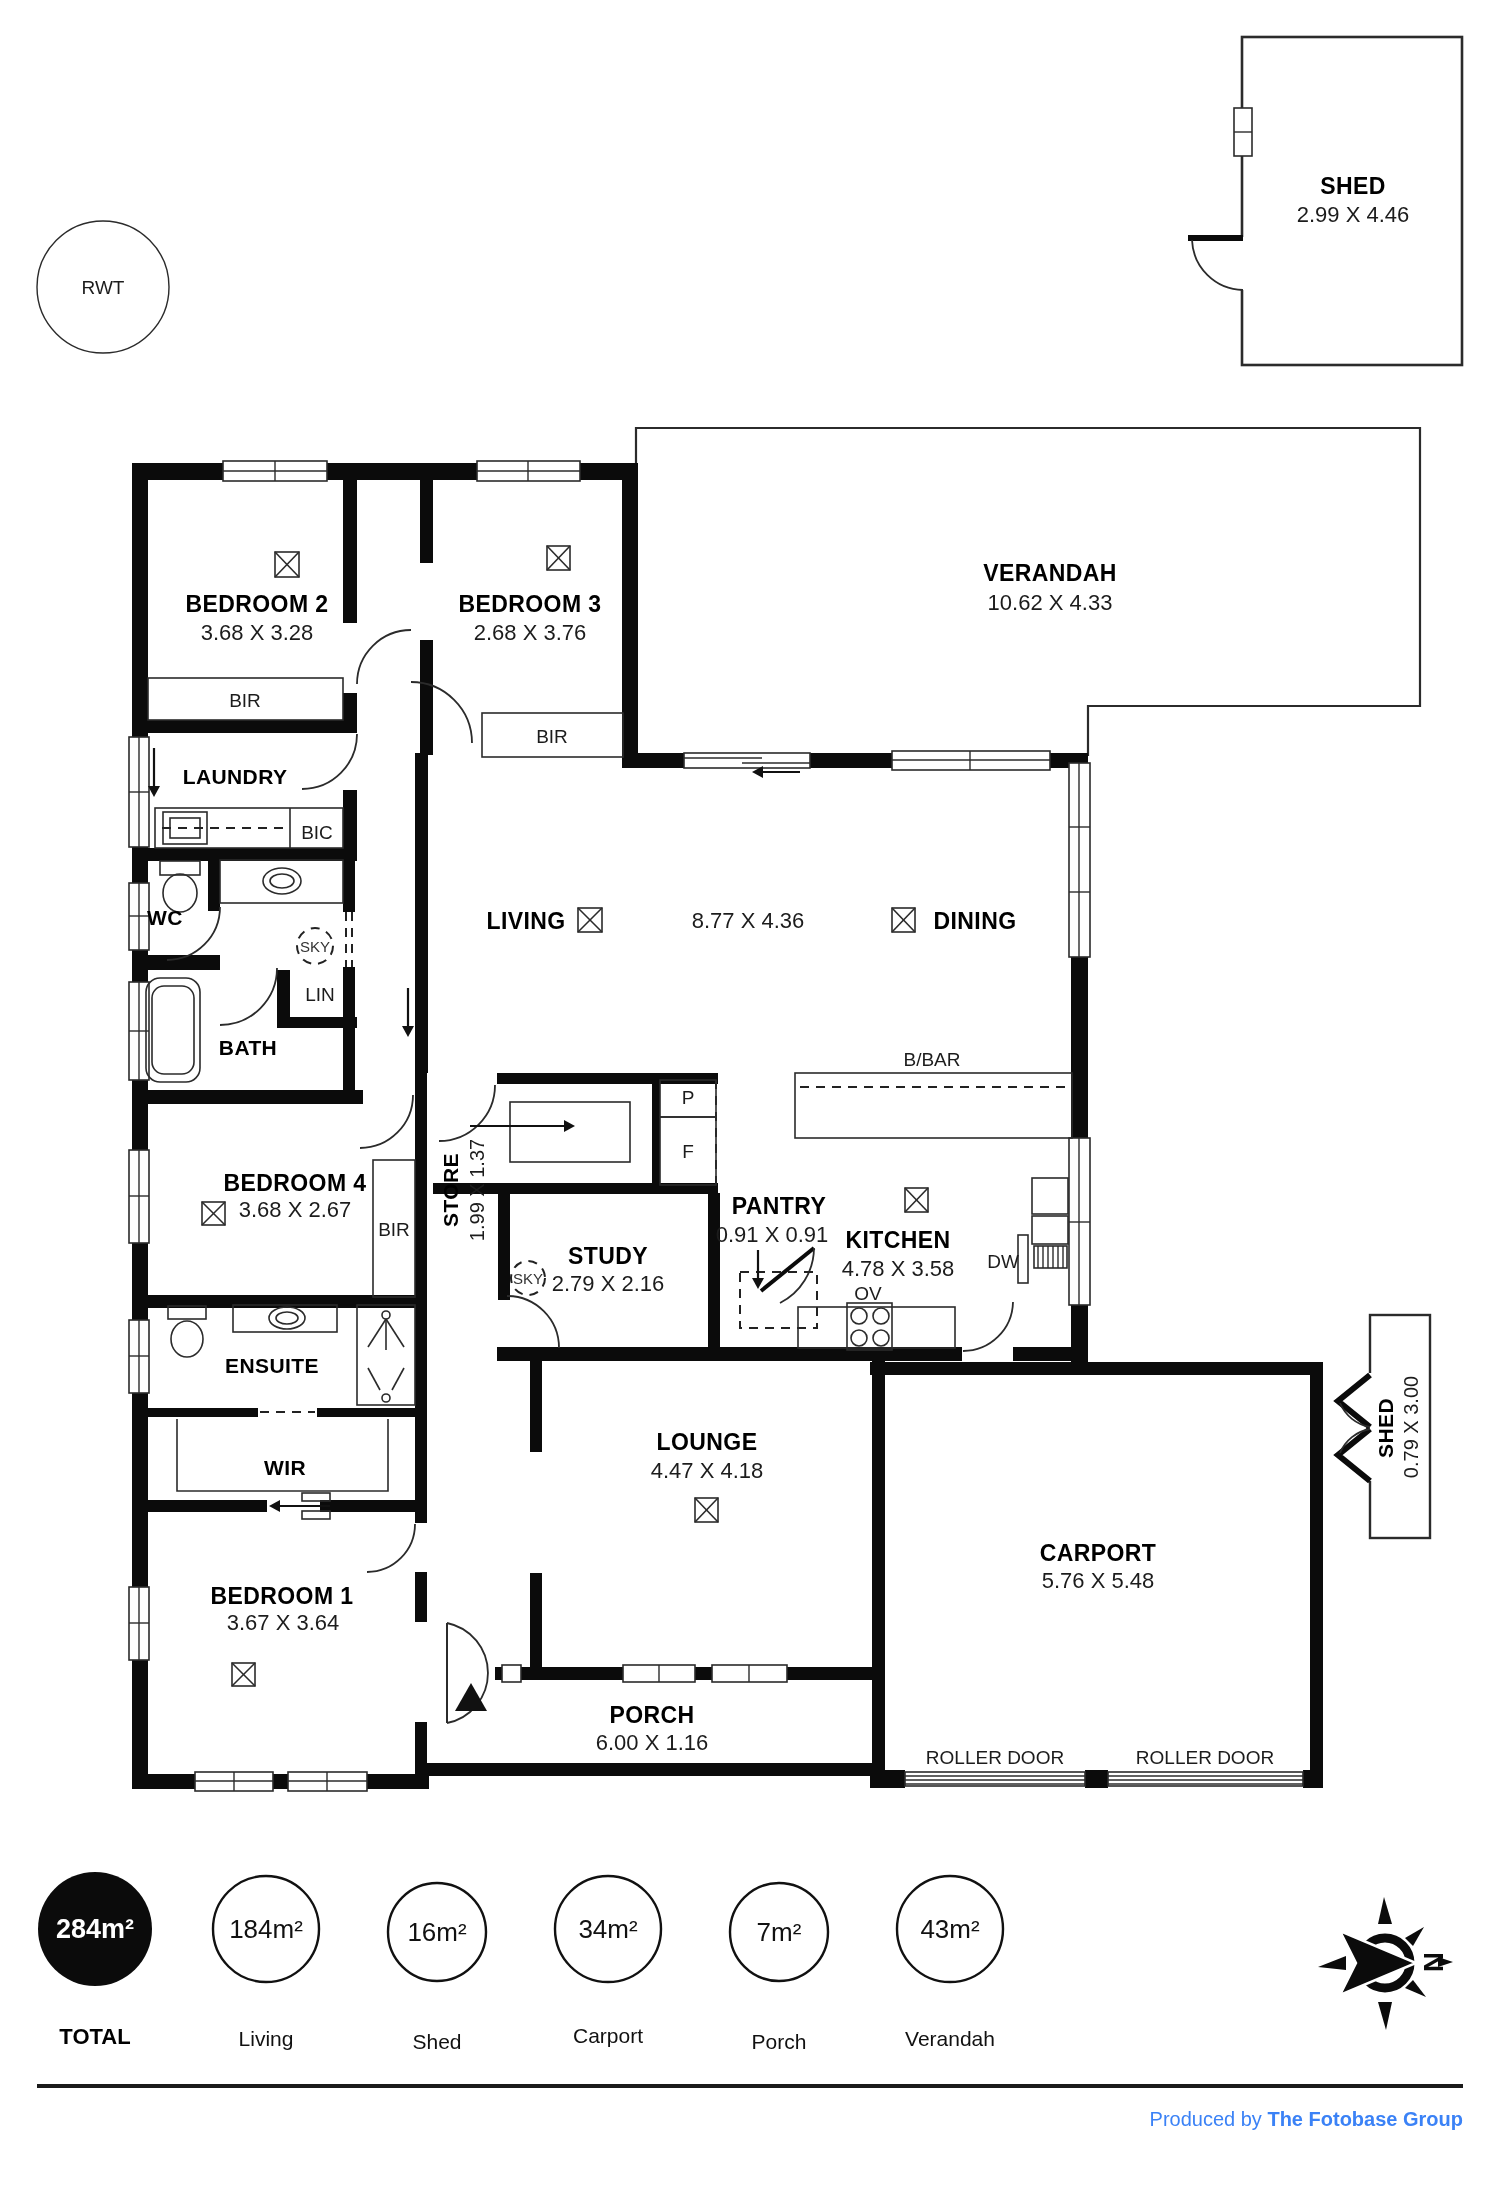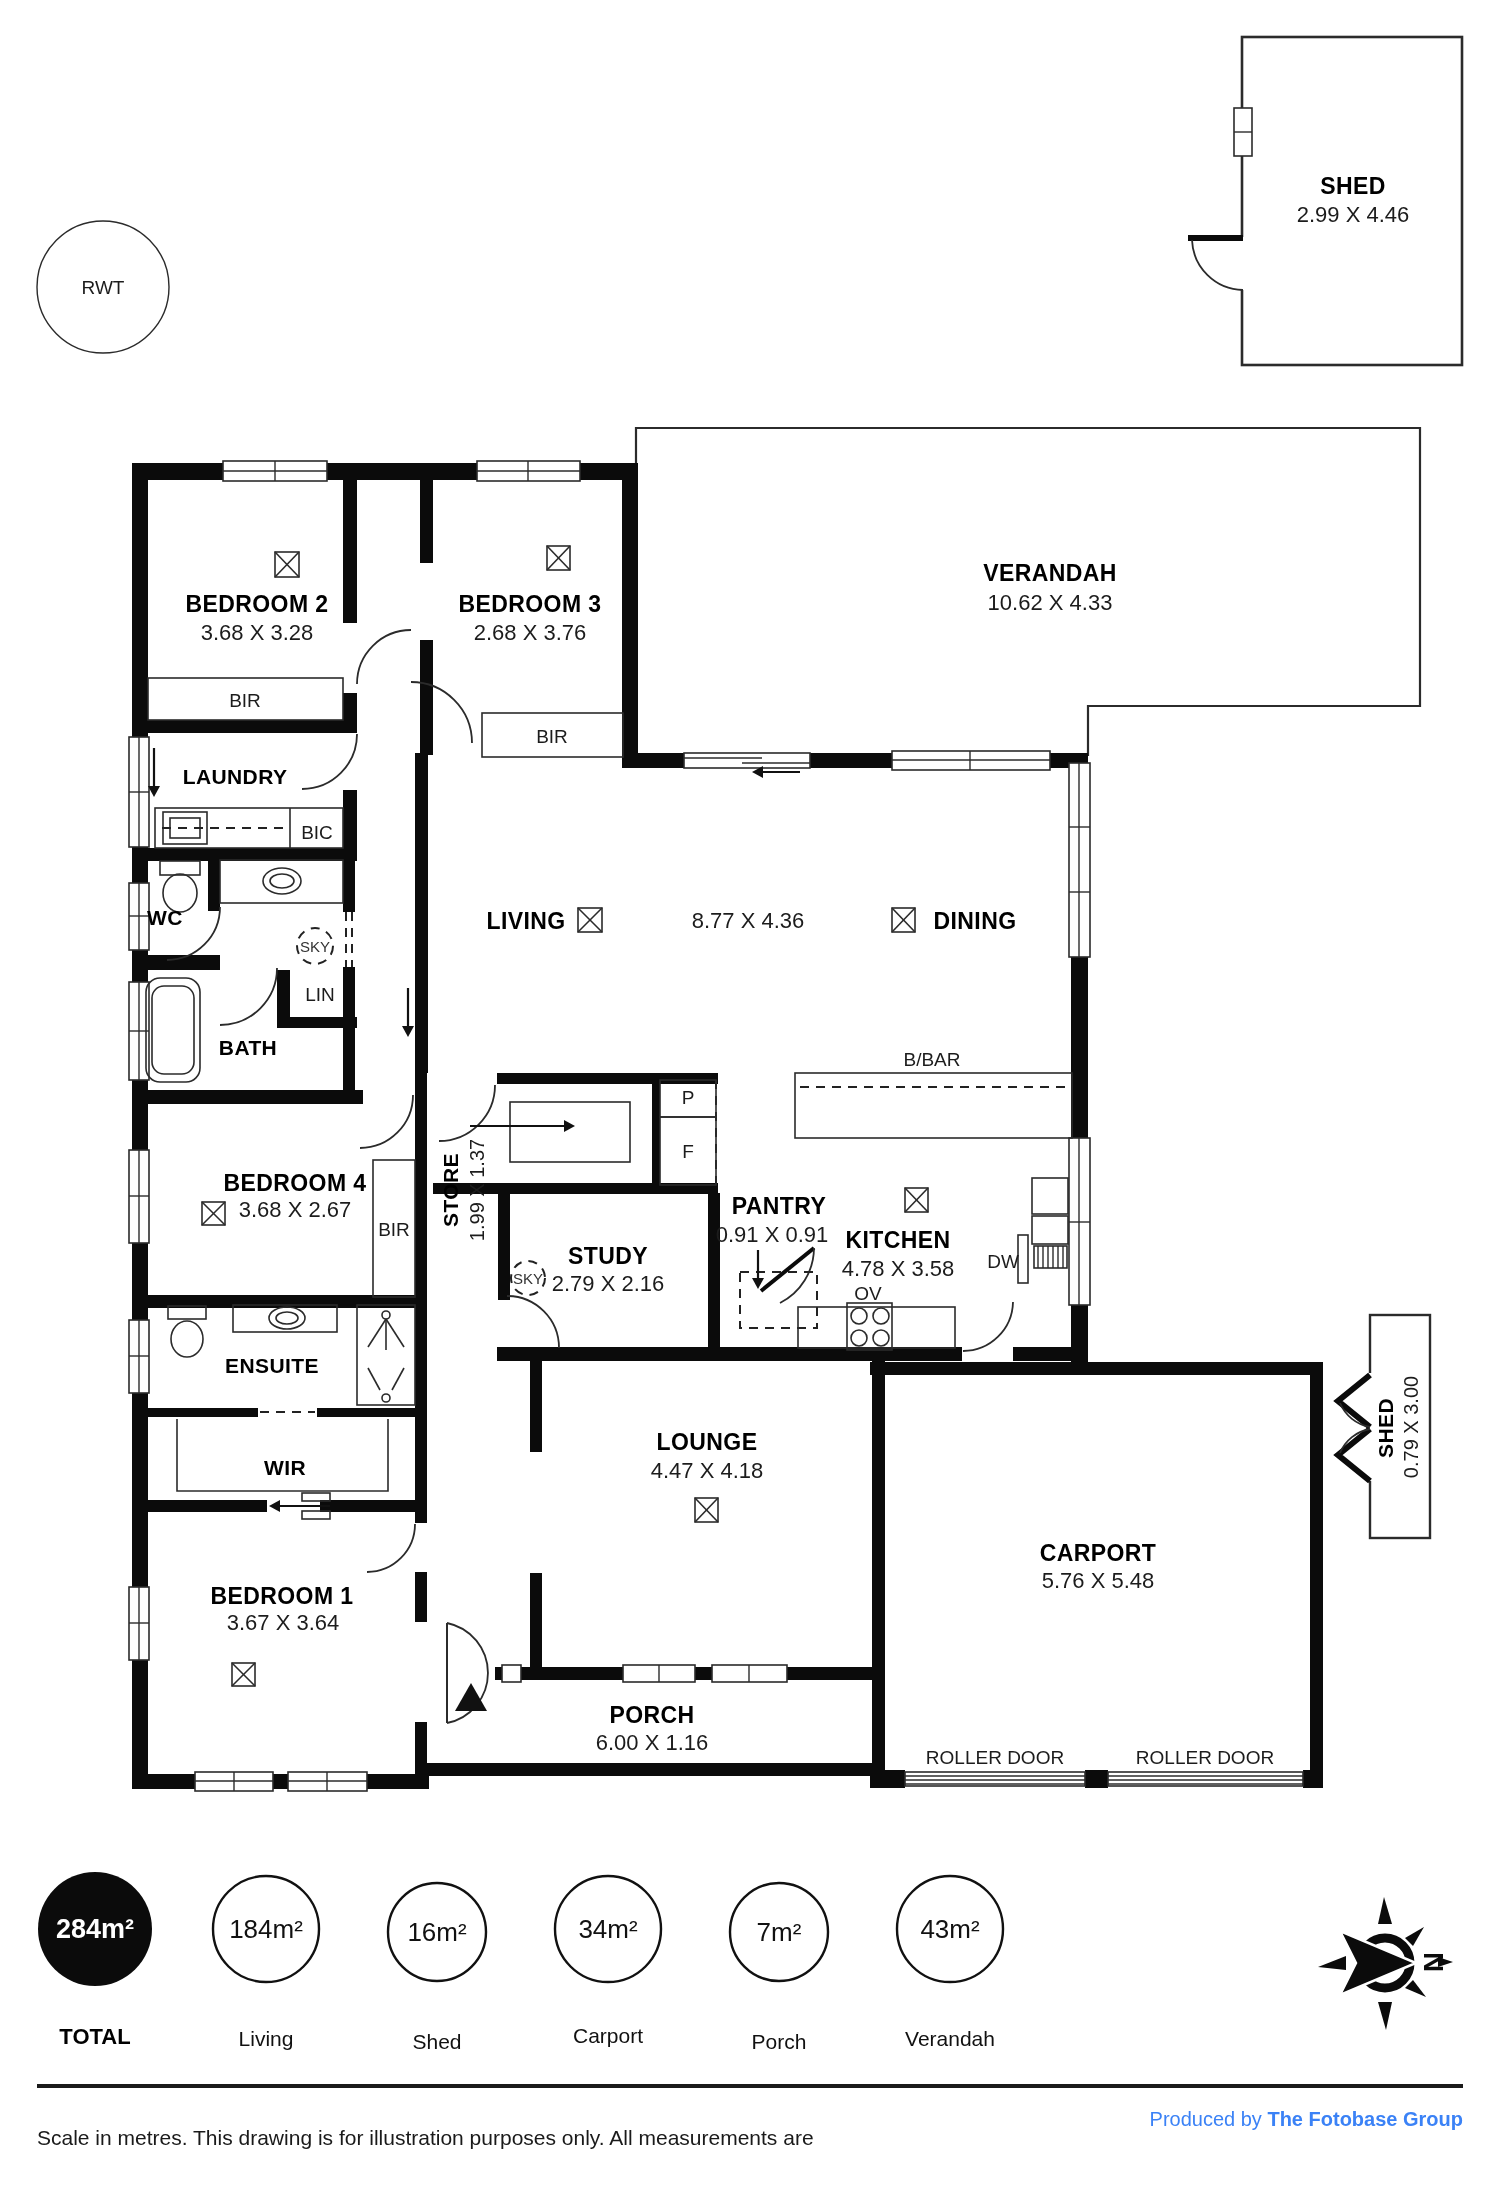--- a/index.html
+++ b/index.html
@@ -458,15 +458,14 @@
     <polygon fill="#0b0b0b" points="1346,1956 1346,1970 1318,1967"></polygon>
     <polygon fill="#0b0b0b" points="1438,1957 1438,1967 1453,1962"></polygon>
     <polygon fill="#0b0b0b" points="1405,1938 1413,1946 1424,1927"></polygon>
     <polygon fill="#0b0b0b" points="1405,1988 1413,1980 1426,1997"></polygon>
     <polygon fill="#0b0b0b" stroke="#fff" stroke-width="2.5" points="1340,1931 1416,1963 1340,1995 1356,1963"></polygon>
     <text transform="translate(1434,1962) rotate(90)" text-anchor="middle" dy="10" style="font-size:28px;font-weight:bold;fill:#0b0b0b;">N</text>
   </g>
 </svg>
 
   <div class="divider"></div>
-  <div class="footer-line" style="top:2126px">Scale in metres. This drawing is for illustration purposes only. All measurements are</div>
   <div class="produced"><span>Produced by </span><b>The Fotobase Group</b></div>
 </div>
 
 </body></html>

